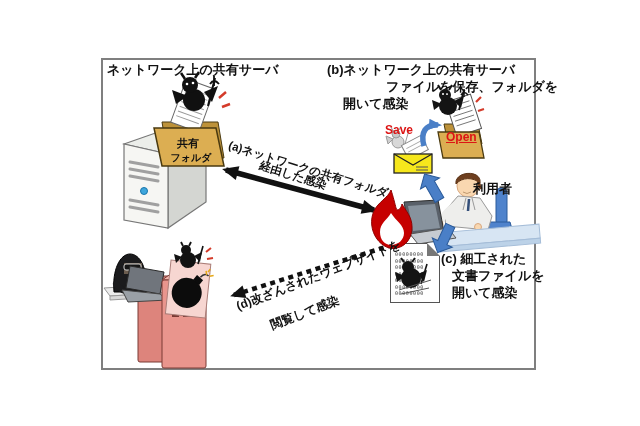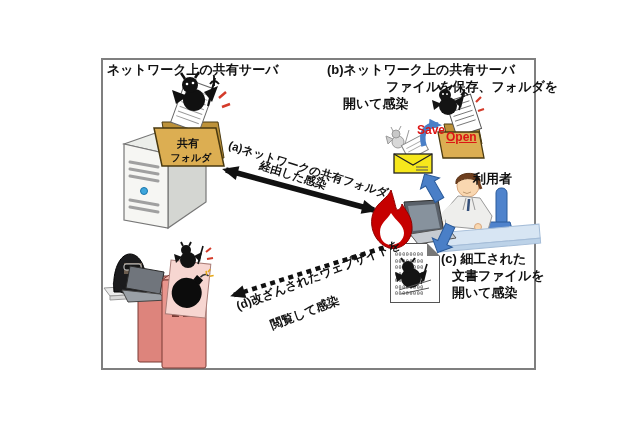--- a/index.html
+++ b/index.html
@@ -135,24 +135,24 @@
 
   <svg class="abs" style="left:417px;top:118px;z-index:5;" width="30" height="30" viewBox="0 0 30 30">
     <defs>
       <marker id="mb" markerUnits="userSpaceOnUse" markerWidth="13" markerHeight="11" refX="9" refY="5.5" orient="auto">
         <path d="M0,0 L13,5.5 L0,11 Z" fill="#4a7fc7"></path>
       </marker>
     </defs>
     <path d="M7,28 C3,14 9,6 21,7" fill="none" stroke="#4a7fc7" stroke-width="5.5" marker-end="url(#mb)"></path>
   </svg>
 
-  <div class="red abs" style="left:385px;top:123px;margin-left:32px;">Save</div>
+  <div class="red abs" style="left:385px;top:123px;">Save</div>
   <div class="red abs" style="left:446px;top:130px;text-decoration:underline;">Open</div>
 
-  <div class="lbl" style="left:473px;top:171px;">利用者</div>
+  <div class="lbl" style="left:473px;top:181px;">利用者</div>
 
   <svg class="abs" style="left:394px;top:166px;z-index:3;" width="146" height="86" viewBox="0 0 146 86">
 
     <g>
       <rect x="102" y="22" width="11" height="38" rx="5" fill="#4f83cc" stroke="#2a5a9a"></rect>
       <polygon points="86,56 116,56 118,63 88,63" fill="#4f83cc" stroke="#2a5a9a"></polygon>
       <rect x="99" y="63" width="5" height="12" fill="#8a94a2"></rect>
       <line x1="90" y1="77" x2="114" y2="77" stroke="#667" stroke-width="3" stroke-linecap="round"></line>
     </g>
 

